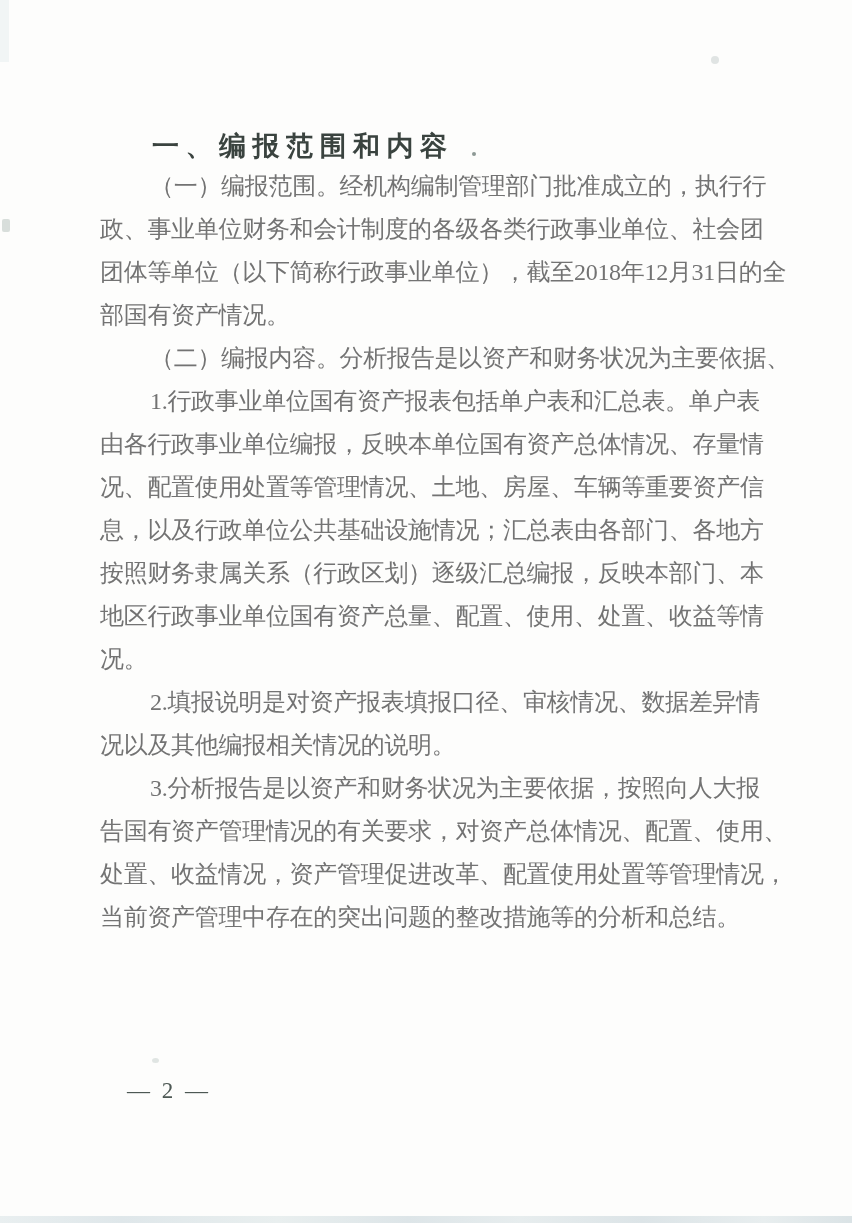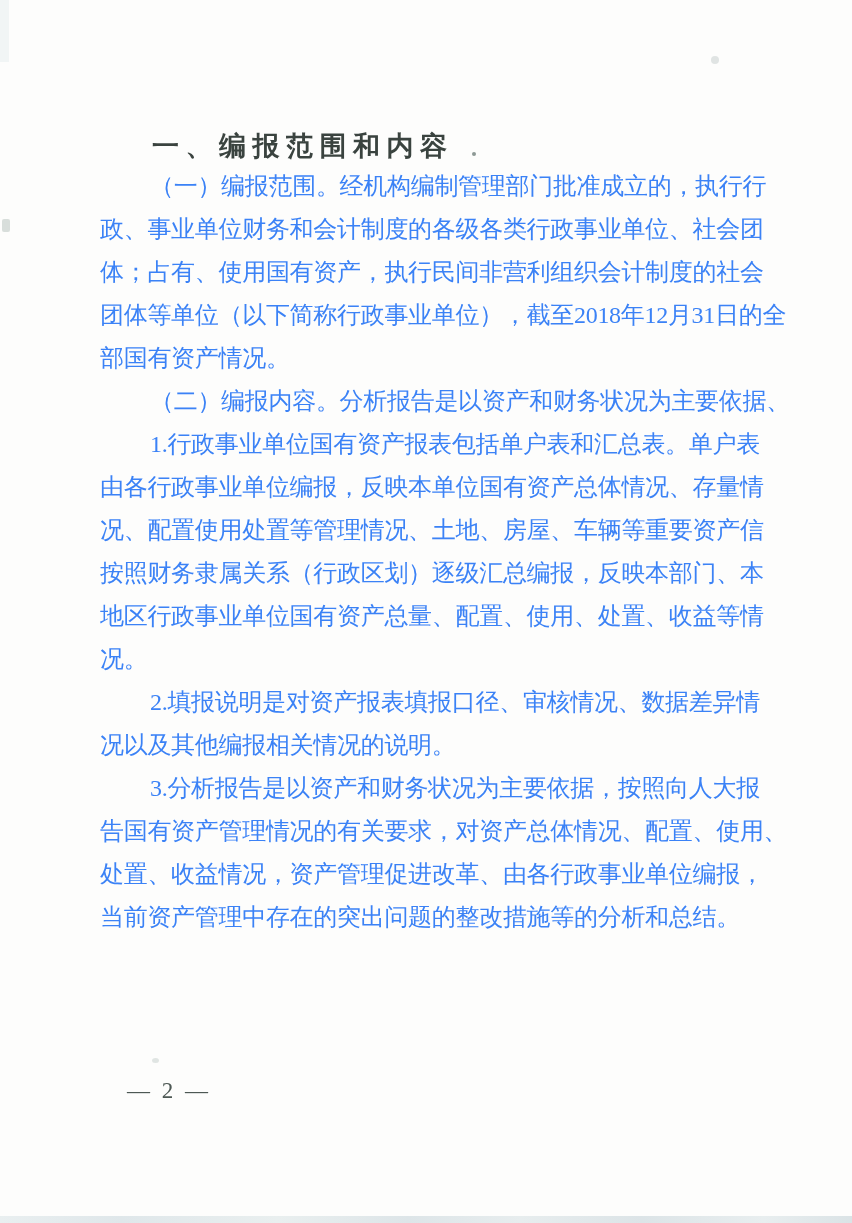--- a/index.html
+++ b/index.html
@@ -26,21 +26,21 @@
     letter-spacing: 6.5px;
     color: #3a433f;
     font-family: "DejaVu Sans", sans-serif;
     white-space: nowrap;
   }
   .body-text {
     position: absolute;
     top: 165px;
     left: 100px;
     width: 668px;
-    color: #3b82f6;
+    color: #737373;
     font-size: 24px;
   }
   .para {
     margin: 0;
     padding: 0;
   }
   .line {
     display: block;
     height: 43px;
     line-height: 43px;
@@ -139,47 +139,47 @@
   <div class="speck-footer"></div>
   <div class="right-edge-mark"></div>
 
   <h1 class="heading">一、编报范围和内容</h1>
 
   <div class="body-text">
 
     <p class="para">
       <span class="line indent">（一）编报范围。经机构编制管理部门批准成立的，执行行</span>
       <span class="line">政、事业单位财务和会计制度的各级各类行政事业单位、社会团</span>
-      <span class="line">体；占有、使用国有资产，执行民间非营利组织会计制度的社会</span>
       <span class="line">团体等单位（以下简称行政事业单位），截至2018年12月31日的全</span>
       <span class="line">部国有资产情况。</span>
     </p>
 
     <p class="para">
       <span class="line indent">（二）编报内容。分析报告是以资产和财务状况为主要依据、</span>
     </p>
 
     <p class="para">
       <span class="line indent">1.行政事业单位国有资产报表包括单户表和汇总表。单户表</span>
       <span class="line">由各行政事业单位编报，反映本单位国有资产总体情况、存量情</span>
       <span class="line">况、配置使用处置等管理情况、土地、房屋、车辆等重要资产信</span>
+      <span class="line">息，以及行政单位公共基础设施情况；汇总表由各部门、各地方</span>
       <span class="line">按照财务隶属关系（行政区划）逐级汇总编报，反映本部门、本</span>
       <span class="line">地区行政事业单位国有资产总量、配置、使用、处置、收益等情</span>
       <span class="line">况。</span>
     </p>
 
     <p class="para">
       <span class="line indent">2.填报说明是对资产报表填报口径、审核情况、数据差异情</span>
       <span class="line">况以及其他编报相关情况的说明。</span>
     </p>
 
     <p class="para">
       <span class="line indent">3.分析报告是以资产和财务状况为主要依据，按照向人大报</span>
       <span class="line">告国有资产管理情况的有关要求，对资产总体情况、配置、使用、</span>
-      <span class="line">处置、收益情况，资产管理促进改革、由各行政事业单位编报，</span>
+      <span class="line">处置、收益情况，资产管理促进改革、配置使用处置等管理情况，</span>
       <span class="line">当前资产管理中存在的突出问题的整改措施等的分析和总结。</span>
     </p>
 
   </div>
 
   <div class="page-number">— 2 —</div>
 
   <div class="bottom-scan-shadow"></div>
 
 </div>

